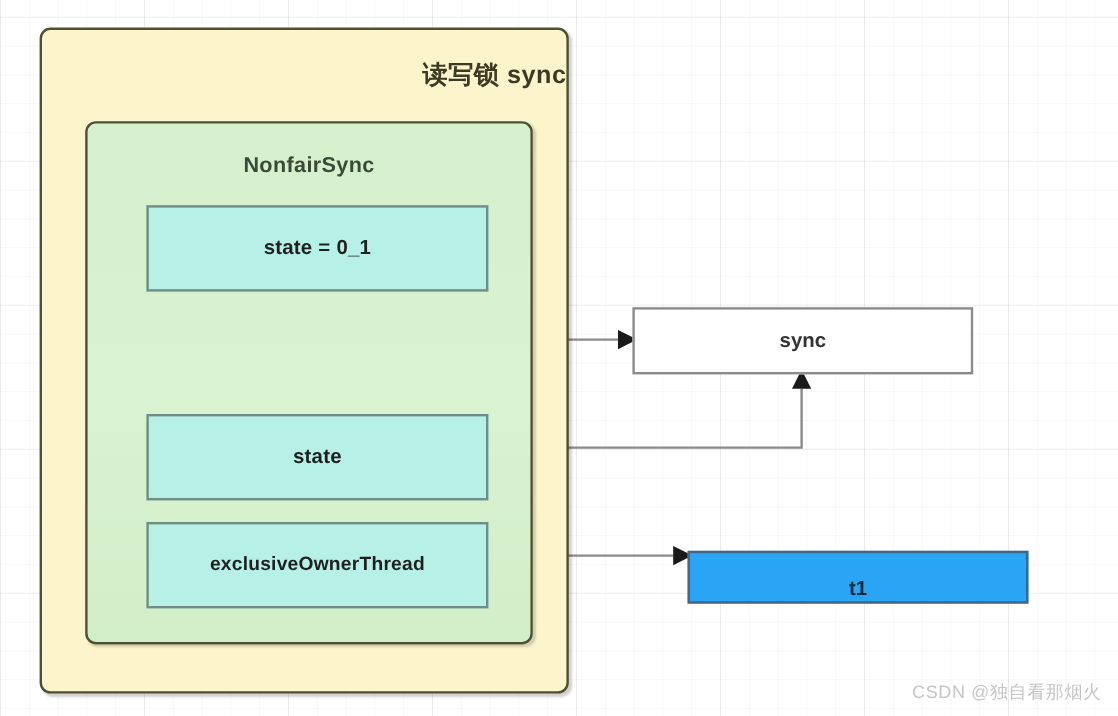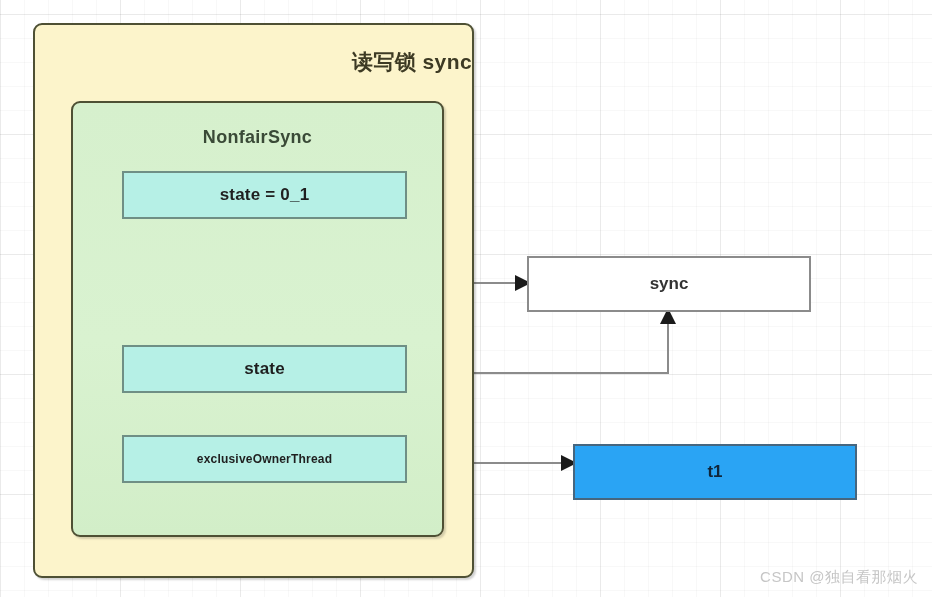--- a/index.html
+++ b/index.html
@@ -89,50 +89,51 @@
 
   
   .field {
     background: #b6f0e6;
     border: 2px solid #6f8f85;
     font-size: 17px;
     font-weight: bold;
     color: #1f1f1f;
     left: 122px;
     width: 285px;
-    height: 48px;
+    height: 72px;
     letter-spacing: 0.2px;
   }
   .field-state { top: 171px; }
   .field-head  { top: 255px; }
   .field-tail  { top: 345px; }
-  .field-owner { top: 435px; font-size: 12px; }
+  .field-owner { top: 435px; font-size: 16px; }
 
   
   .node-null {
     left: 527px;
     top: 256px;
     width: 284px;
     height: 56px;
     background: #ffffff;
     border: 2px solid #8b8b8b;
     font-size: 17px;
     font-weight: bold;
     color: #333333;
   }
   .node-t1 {
     left: 573px;
-    top: 444px;
+    top: 459px;
     width: 284px;
-    height: 56px;
+    height: 44px;
     background: #2aa4f4;
     border: 2px solid #46667f;
     font-size: 17px;
     font-weight: bold;
     color: #10263a;
+    align-items: flex-end;
   }
 
   
   #connectors {
     position: absolute;
     left: 0;
     top: 0;
     width: 932px;
     height: 597px;
     pointer-events: none;

